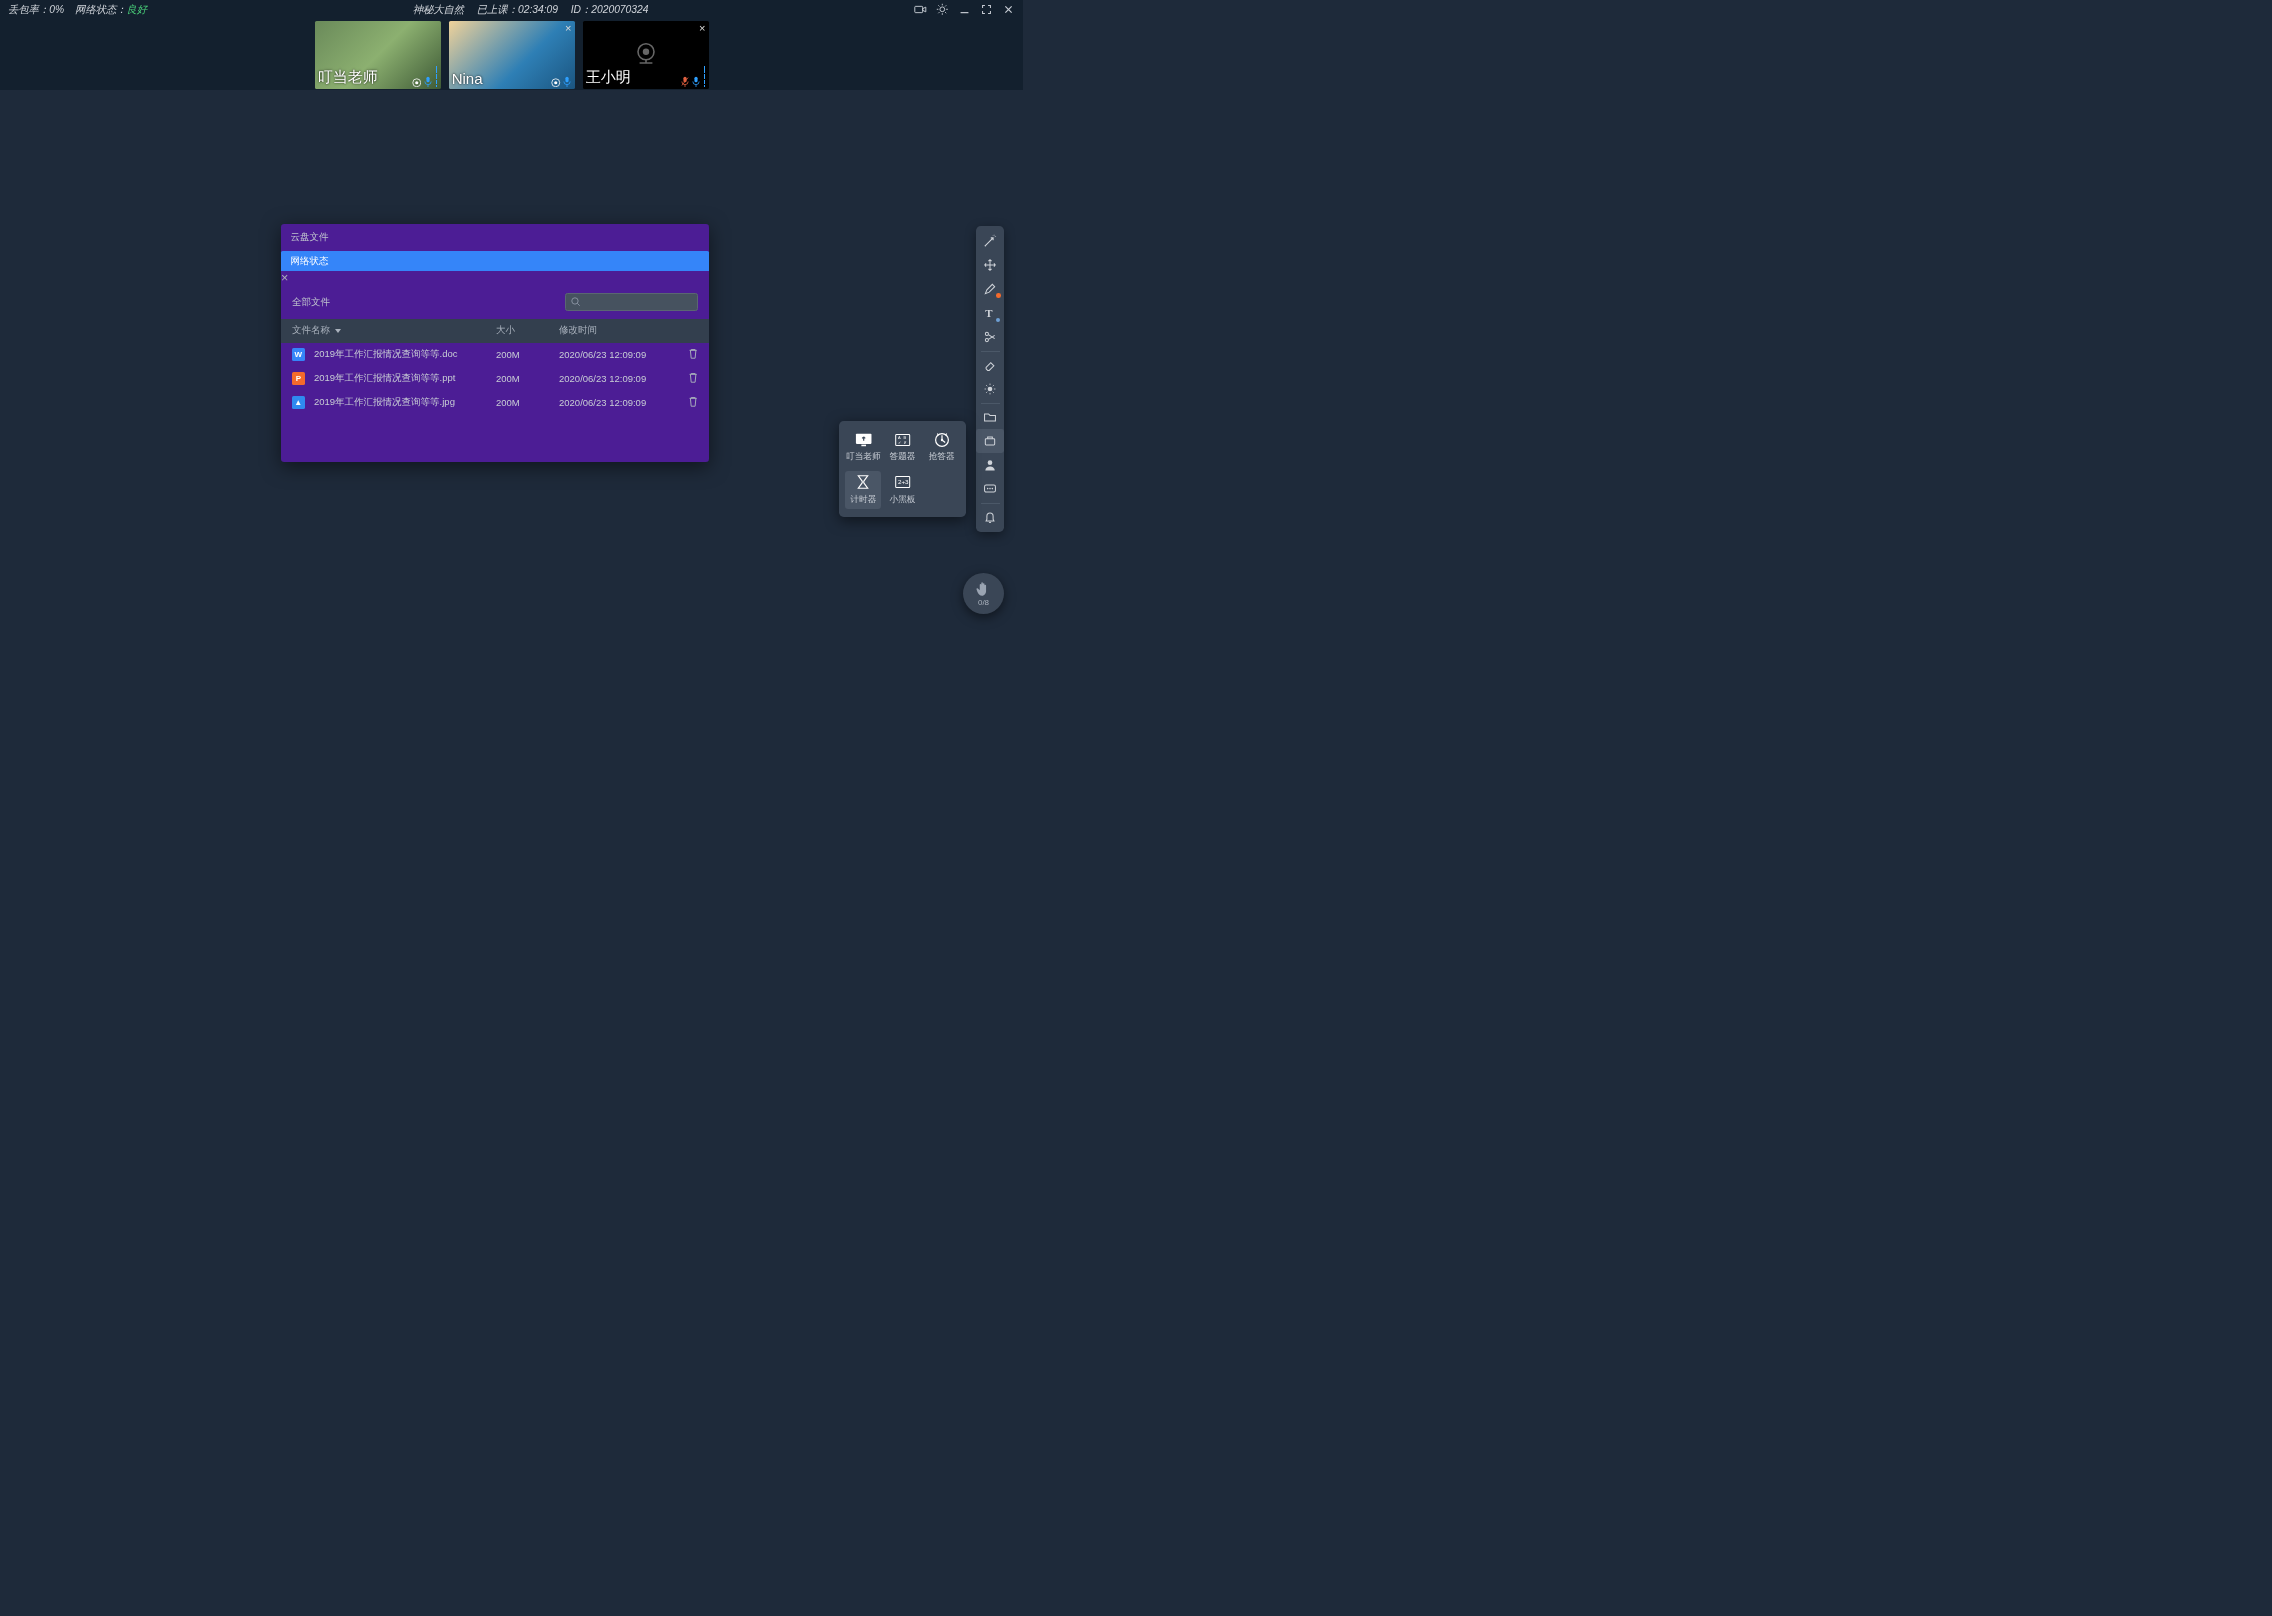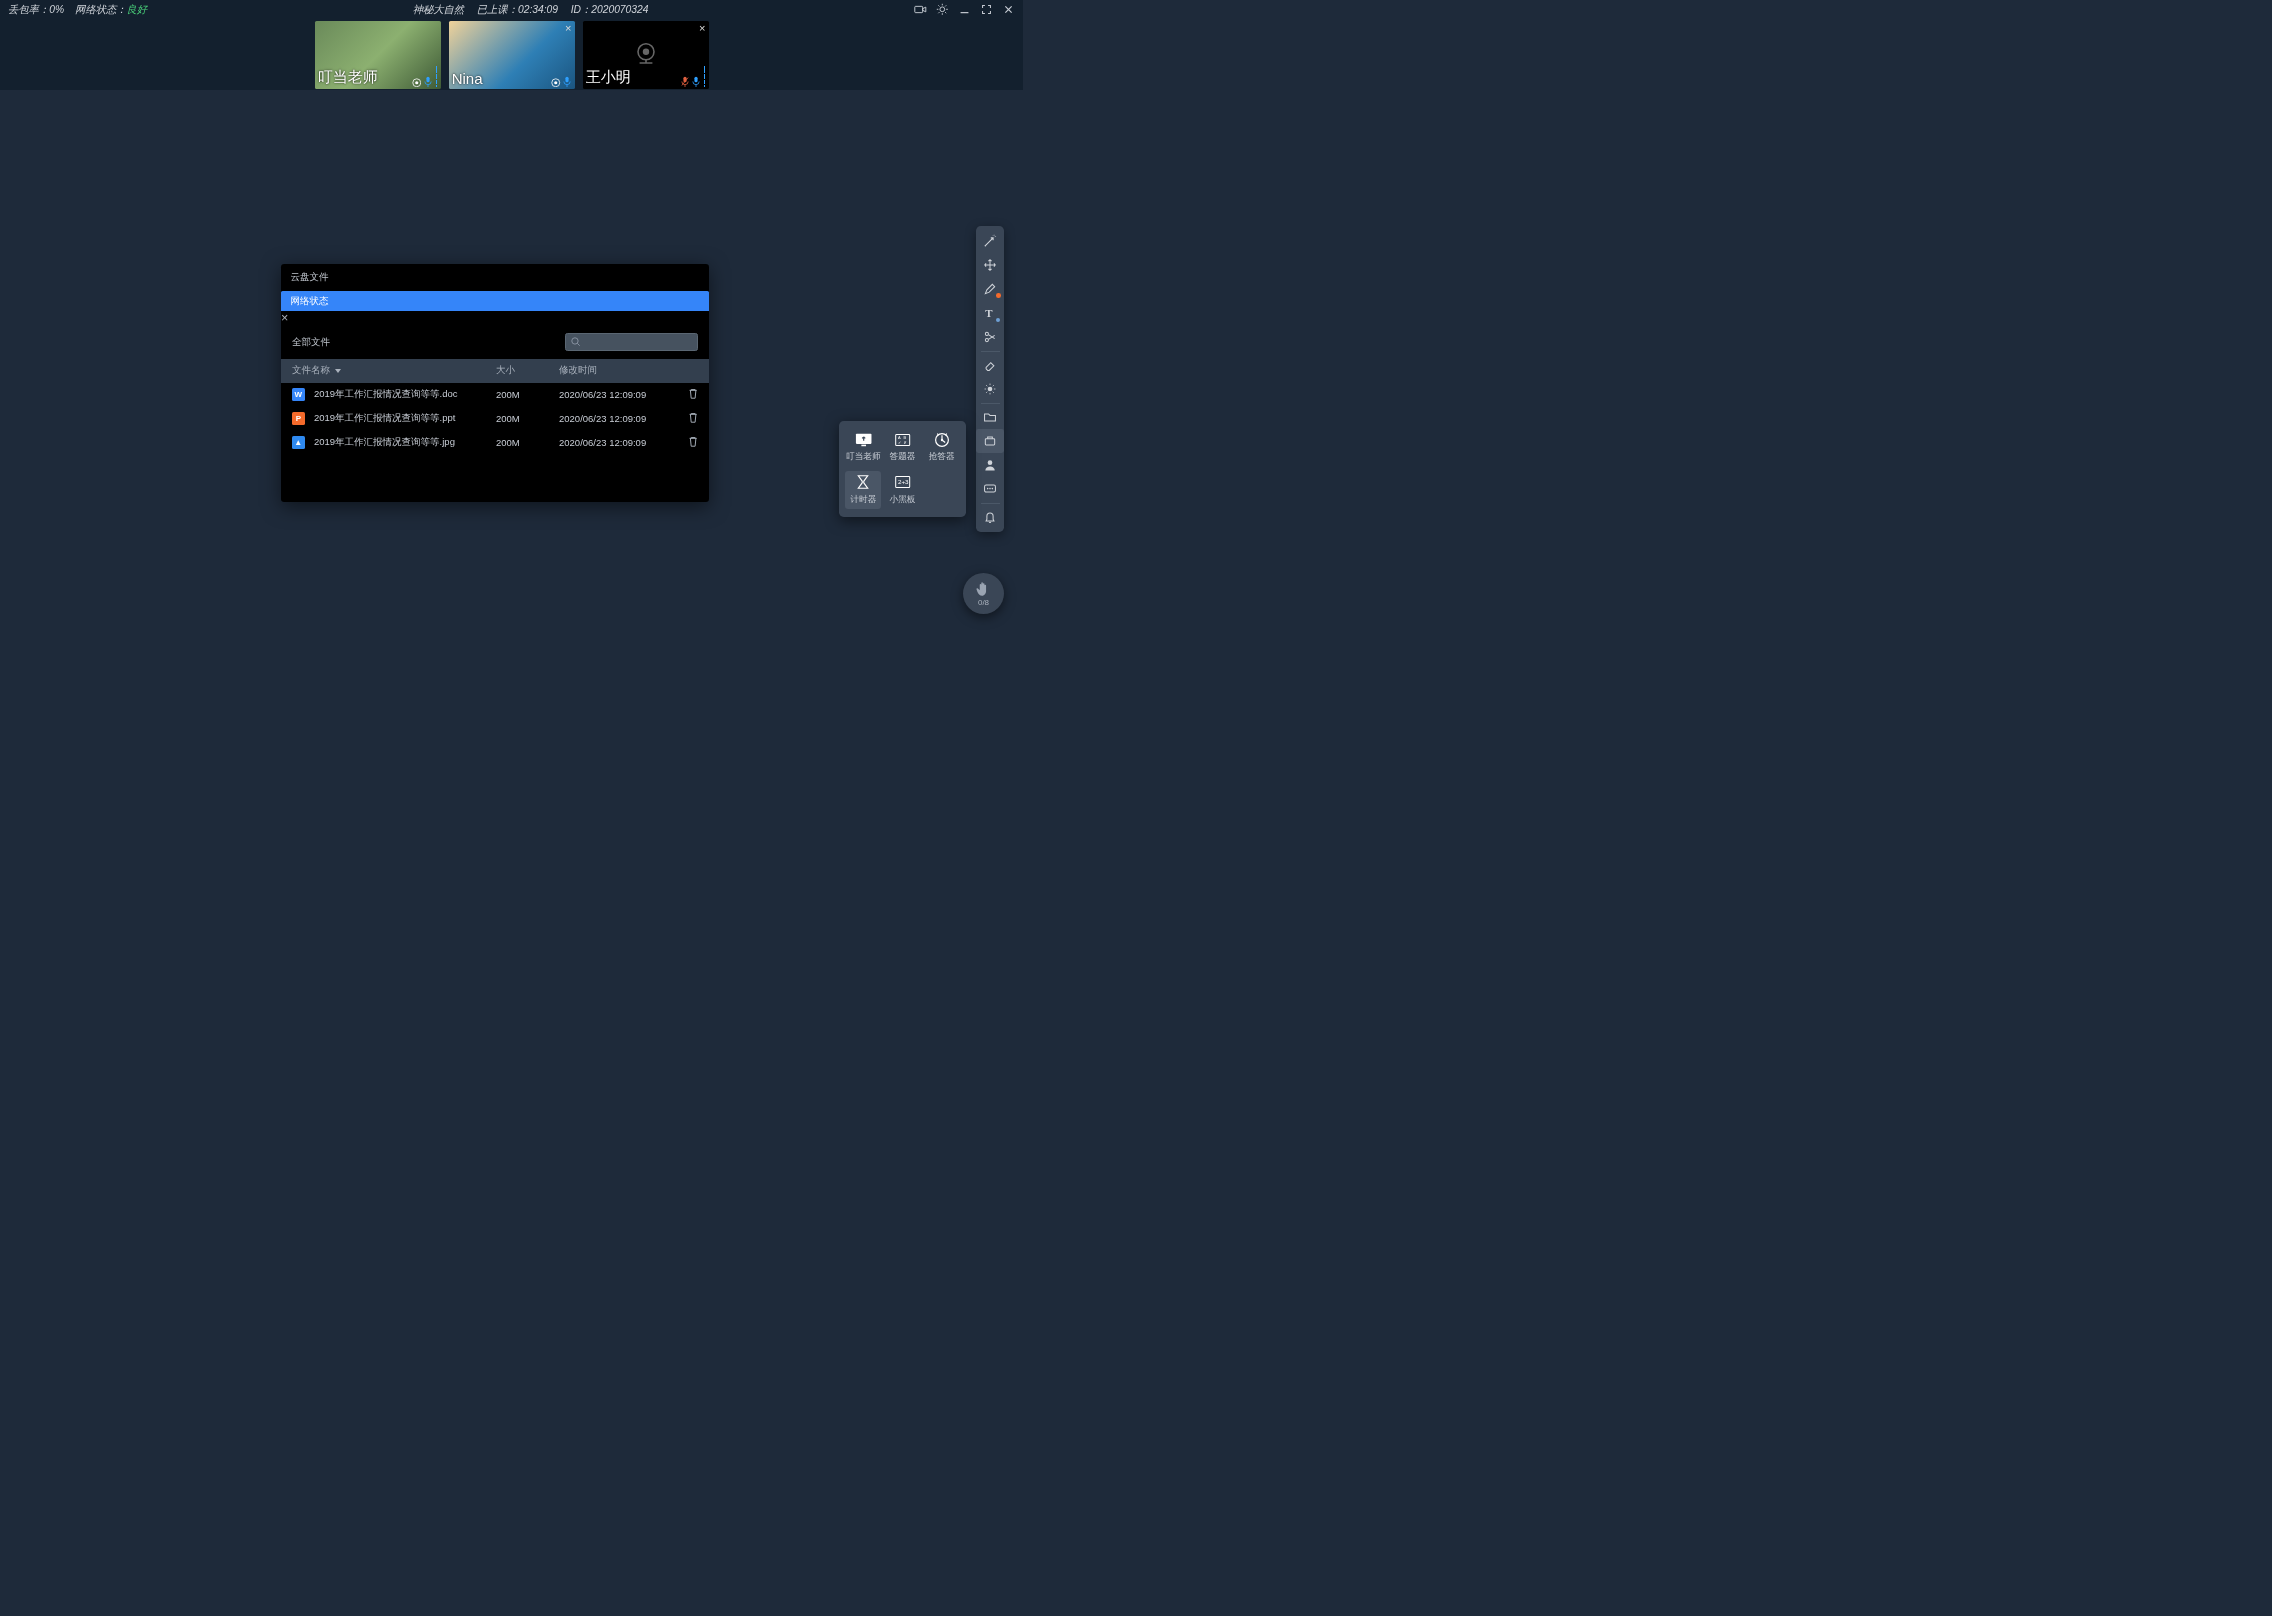--- a/index.html
+++ b/index.html
@@ -52,24 +52,23 @@
 .tile-name { position: absolute; bottom: 1.6px; left: 3.2px; font-size: 15px; color: #fff; text-shadow: 0 0 2.4px #000; }
 .tile-icons { position: absolute; bottom: 1.6px; right: 3.2px; display: flex; gap: 2.4px; align-items: flex-end; }
 .mic-icon { width: 8px; height: 11px; }
 .bars { display: flex; flex-direction: column-reverse; gap: 0.8px; margin-left: 1.6px; }
 .bars span { width: 1.6px; background: #2ea0ff; display: block; }
 .modal {
   position: absolute;
   left: 281px;
   top: 224px;
   width: 428px;
-  background: #000000;
+  background: #4c1d95;
   border-radius: 3.2px;
   box-shadow: 0 4.7px 19px rgba(0,0,0,0.5);
-  margin-top: 40px;
 })
 .tabs-row { display: flex; align-items: center; height: 24px; position: relative; }
 .tab { padding: 0 9.5px; height: 20.5px; line-height: 20.5px; font-size: 9.5px; color: #c0c6ce; cursor: pointer; border-radius: 1.6px 1.6px 0 0; margin-top: 3.2px; }
 .tab.active { background: #3585f9; color: #fff; }
 .modal-close { margin-left: auto; margin-right: 8px; font-size: 12.6px; color: #aab0ba; cursor: pointer; }
 .search-row { display: flex; align-items: center; justify-content: space-between; padding: 8px 11px; }
 .search-label { font-size: 9.5px; color: #c0c6ce; }
 .search-box { width: 133px; height: 17.4px; background: #46525f; border: 0.8px solid #5a6672; border-radius: 2.4px; display: flex; align-items: center; padding: 0 4.7px; }
 .search-box svg { flex-shrink: 0; }
 .search-box input { background: transparent; border: none; outline: none; color: #ccc; width: 100%; font-size: 8.7px; margin-left: 3.2px; }

